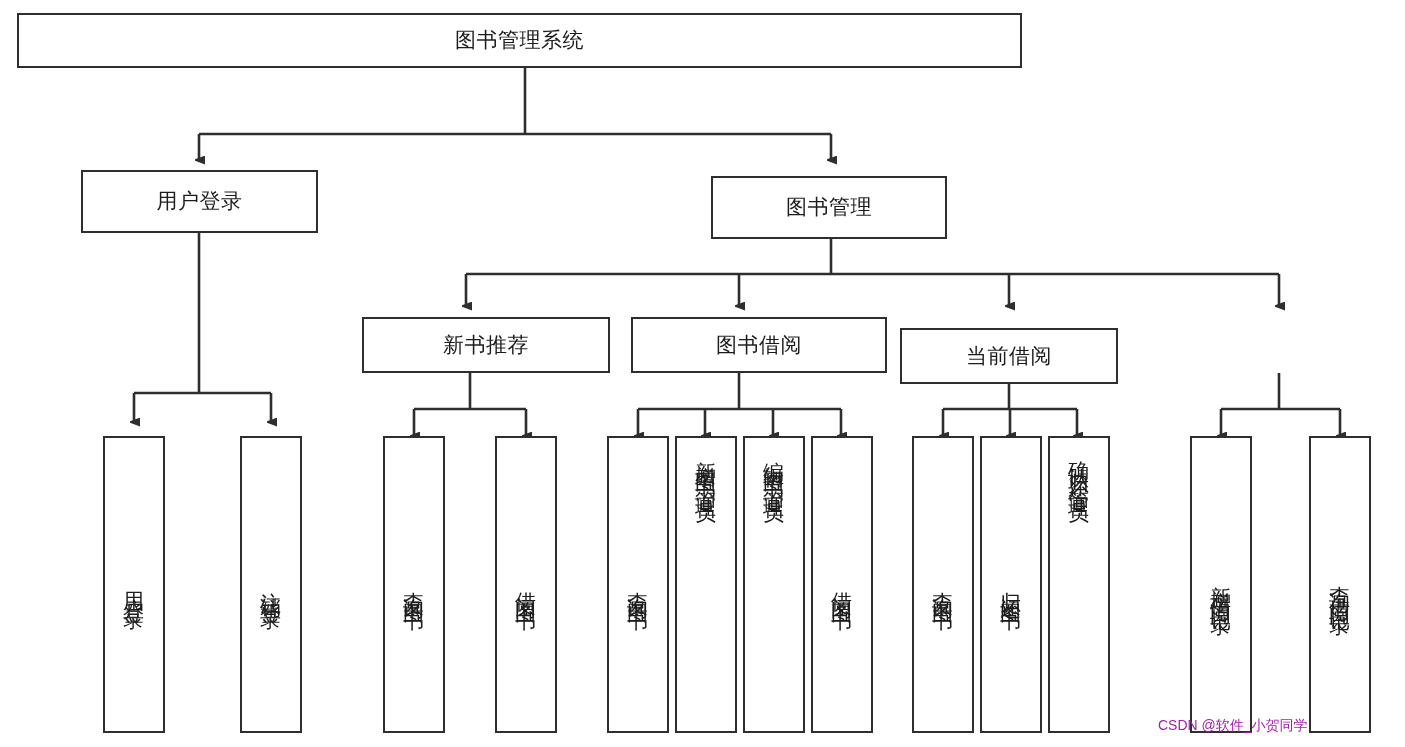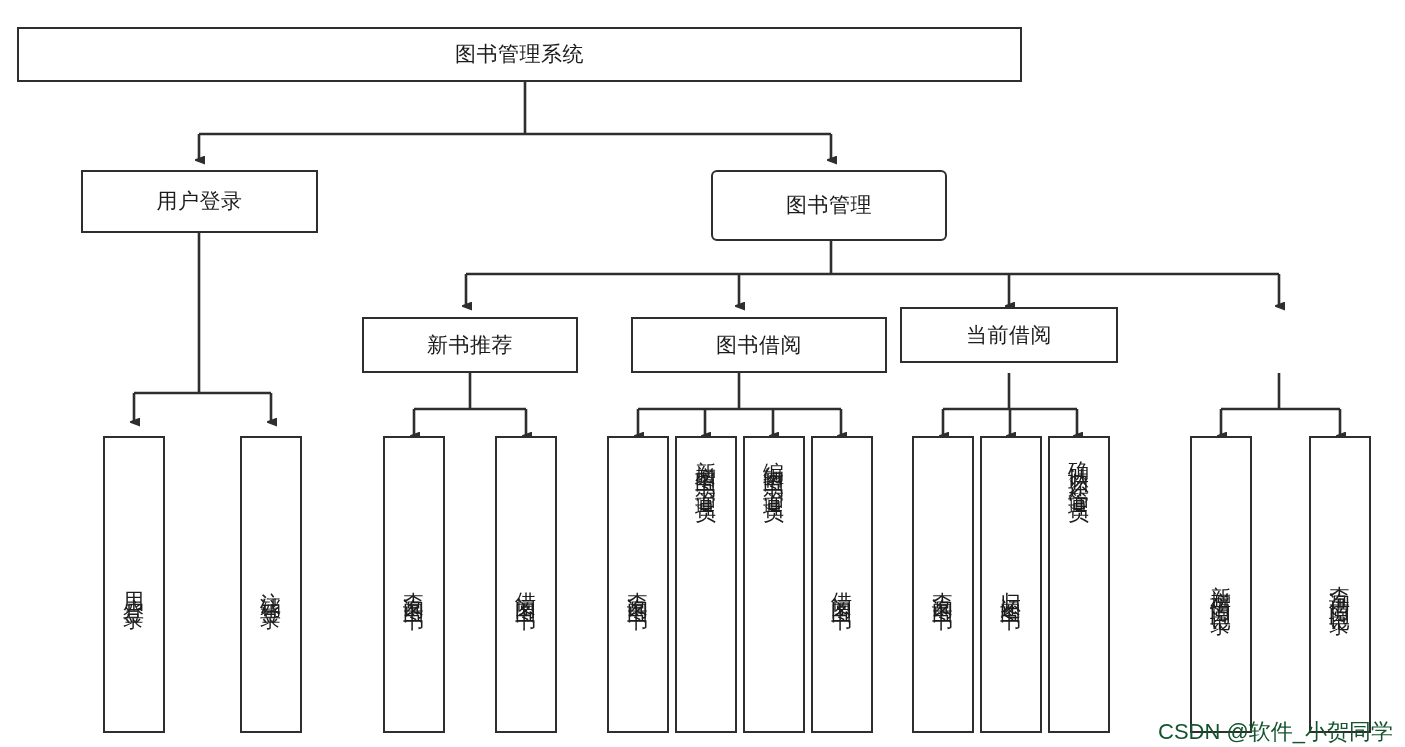--- a/index.html
+++ b/index.html
@@ -59,22 +59,22 @@
     line-height: 1;
   }
   .node.vertical.toptext {
     align-items: flex-start;
     padding-top: 6px;
   }
   .watermark {
     position: absolute;
     left: 1158px;
     top: 717px;
-    font-size: 22px;
-    color: #14532d;
+    font-size: 14px;
+    color: #a21caf;
     white-space: nowrap;
     font-family: "Liberation Sans", "DejaVu Sans", sans-serif;
   }
 </style>
 </head>
 <body>
 
 <div id="diagram-root">
 
   <svg class="lines" viewBox="0 0 1405 747">
@@ -120,38 +120,38 @@
       <path d="M1010,409 L1010,436" marker-end="url(#arrow)"></path>
       <path d="M1077,409 L1077,436" marker-end="url(#arrow)"></path>
 
       <path d="M1279,373 L1279,409"></path>
       <path d="M1221,409 L1340,409"></path>
       <path d="M1221,409 L1221,436" marker-end="url(#arrow)"></path>
       <path d="M1340,409 L1340,436" marker-end="url(#arrow)"></path>
     </g>
   </svg>
 
-  <div class="node" style="left:17px; top:13px; width:1005px; height:55px;margin-top:14px;">
+  <div class="node" style="left:17px; top:13px; width:1005px; height:55px;">
     <span class="label">图书管理系统</span>
   </div>
 
   <div class="node" style="left:81px; top:170px; width:237px; height:63px;">
     <span class="label">用户登录</span>
   </div>
-  <div class="node" style="left:711px; top:170px; width:236px; height:71px;border-radius:6px;">
+  <div class="node" style="left:711px; top:176px; width:236px; height:63px;">
     <span class="label">图书管理</span>
   </div>
 
-  <div class="node" style="left:362px; top:317px; width:216px; height:56px;">
+  <div class="node" style="left:362px; top:317px; width:248px; height:56px;">
     <span class="label">新书推荐</span>
   </div>
   <div class="node" style="left:631px; top:317px; width:256px; height:56px;">
     <span class="label">图书借阅</span>
   </div>
-  <div class="node" style="left:900px; top:307px; width:218px; height:56px;">
+  <div class="node" style="left:900px; top:328px; width:218px; height:56px;">
     <span class="label">当前借阅</span>
   </div>
 
   <div class="node vertical" style="left:103px; top:436px; width:62px; height:297px;">
     <span class="label">用户登录</span>
   </div>
   <div class="node vertical" style="left:240px; top:436px; width:62px; height:297px;">
     <span class="label">注销登录</span>
   </div>
 

